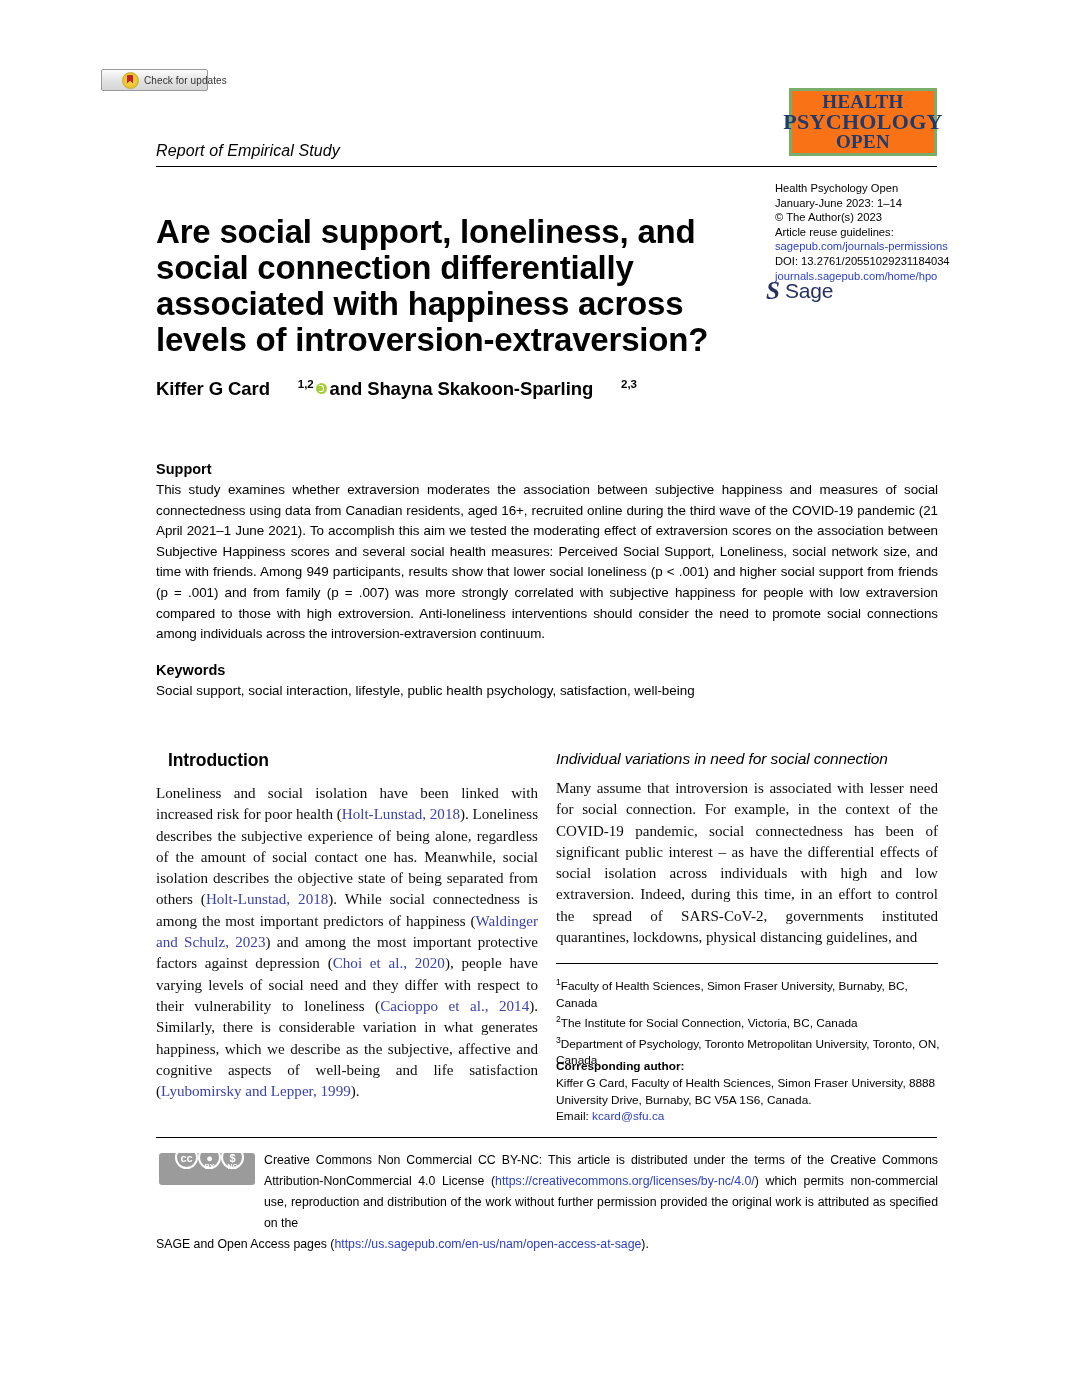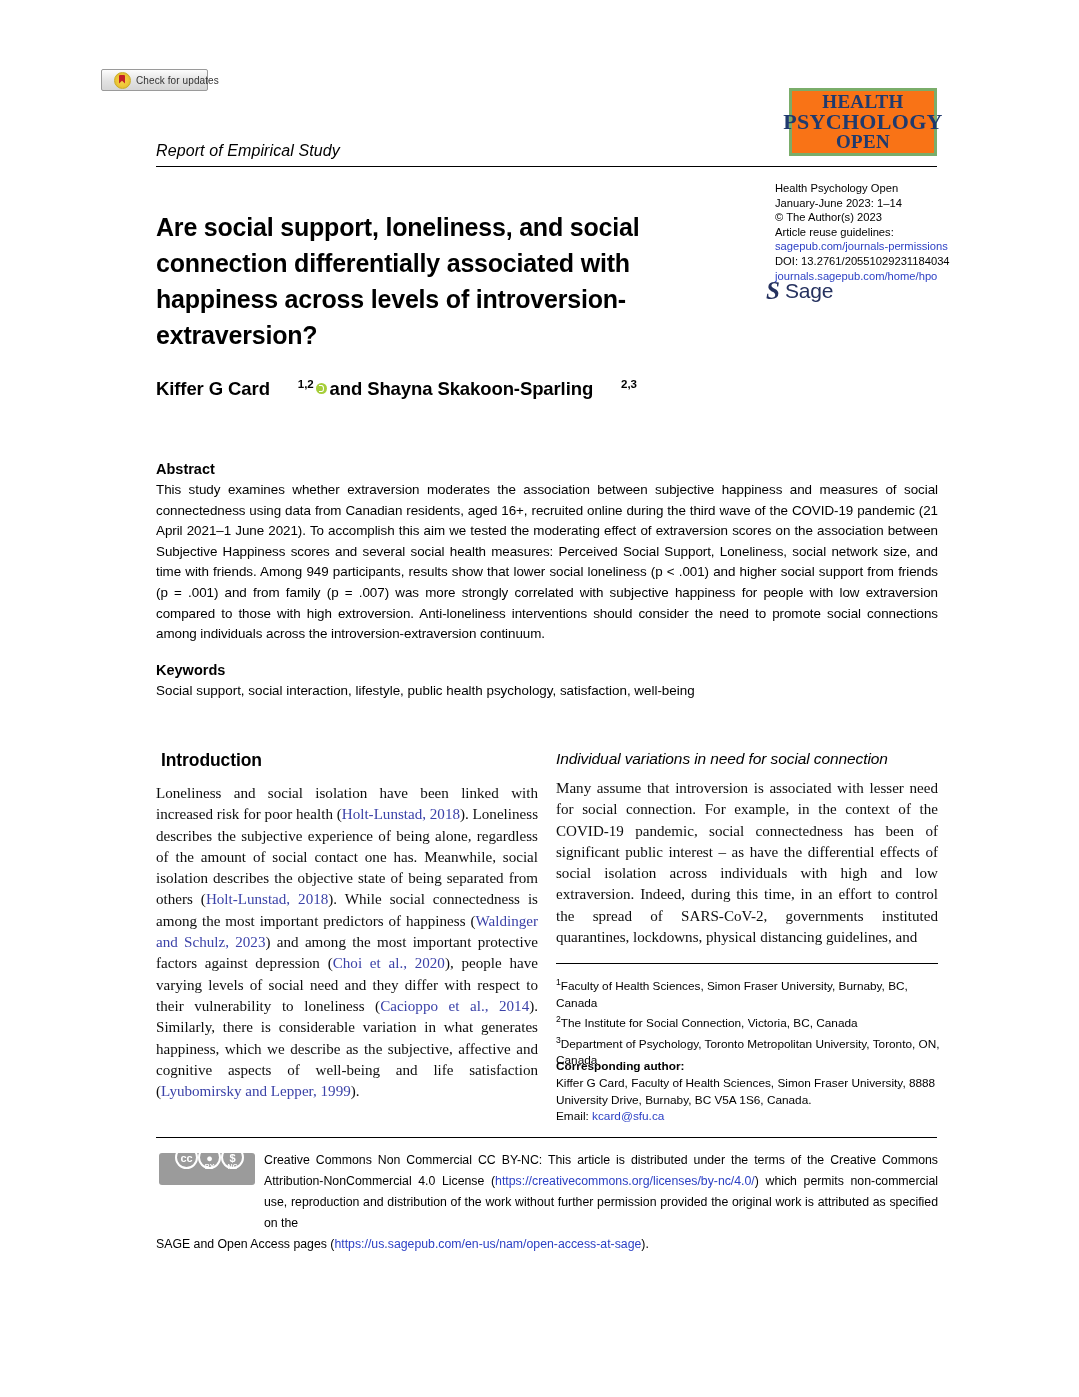--- a/index.html
+++ b/index.html
@@ -30,21 +30,21 @@
     position: absolute;
     left: 101px;
     top: 69px;
     width: 107px;
     height: 22px;
     border: 1px solid #9a9a9a;
     border-radius: 2px;
     background: linear-gradient(#fdfdfd, #e2e2e2 55%, #d6d6d6);
     display: flex;
     align-items: center;
-    padding-left: 12px;
+    padding-left: 20px;
     box-sizing: border-box;
   }
   .crossmark-icon {
     width: 15px;
     height: 15px;
     border-radius: 50%;
     background: radial-gradient(circle at 50% 50%, #f5d547 0%, #f0c93a 48%, #d8b528 100%);
     border: 1px solid #c9ad2a;
     position: relative;
     flex: 0 0 auto;
@@ -110,21 +110,21 @@
     height: 1px;
     background: #000000;
   }
 
   
   .title {
     position: absolute;
     left: 156px;
     top: 192px;
     width: 570px;
-    font-size: 25px;
+    font-size: 33px;
     font-weight: bold;
     line-height: 36px;
     letter-spacing: -0.2px;
     color: #000;
   }
 
   
   .meta {
     position: absolute;
     left: 767px;
@@ -235,21 +235,21 @@
   }
   .col-right {
     position: absolute;
     left: 556px;
     top: 750px;
     width: 382px;
   }
   .h1 {
     font-size: 17.5px;
     font-weight: bold;
-    margin: 0 0 12px 5px;
+    margin: 0 0 12px 12px;
     letter-spacing: -.1px;
   }
   .h2 {
     font-size: 15.5px;
     font-style: italic;
     font-weight: normal;
     margin: 0 0 10px 0;
     letter-spacing: -.1px;
   }
   .body-p {
@@ -392,21 +392,21 @@
     <span class="s-mark">S</span>
     <span class="s-word">Sage</span>
   </div>
 
   <div class="authors">
     <span>Kiffer G Card</span><sup>1,2</sup><span class="orcid"></span><span>and</span>
     <span>Shayna Skakoon-Sparling</span><sup>2,3</sup>
   </div>
 
   <div class="abstract">
-    <div class="sec-head">Abstract</div>
+    <div class="sec-head">Support</div>
     <p>This study examines whether extraversion moderates the association between subjective happiness and measures of social connectedness using data from Canadian residents, aged 16+, recruited online during the third wave of the COVID-19 pandemic (21 April 2021–1 June 2021). To accomplish this aim we tested the moderating effect of extraversion scores on the association between Subjective Happiness scores and several social health measures: Perceived Social Support, Loneliness, social network size, and time with friends. Among 949 participants, results show that lower social loneliness (p &lt; .001) and higher social support from friends (p = .001) and from family (p = .007) was more strongly correlated with subjective happiness for people with low extraversion compared to those with high extroversion. Anti-loneliness interventions should consider the need to promote social connections among individuals across the introversion-extraversion continuum.</p>
   </div>
 
   <div class="keywords">
     <div class="sec-head">Keywords</div>
     <p>Social support, social interaction, lifestyle, public health psychology, satisfaction, well-being</p>
   </div>
 
   <div class="col-left">
     <div class="h1">Introduction</div>

